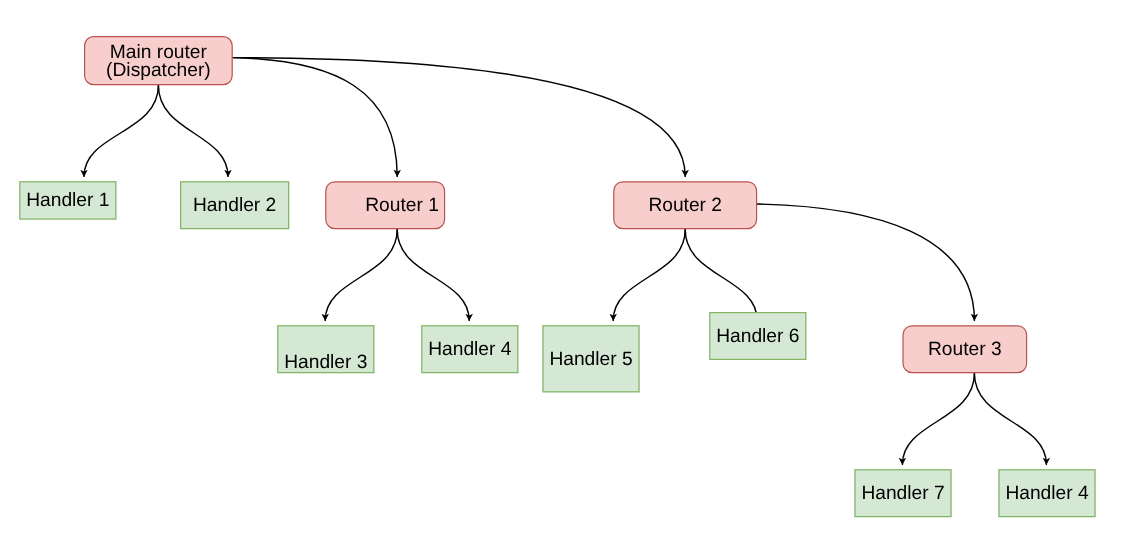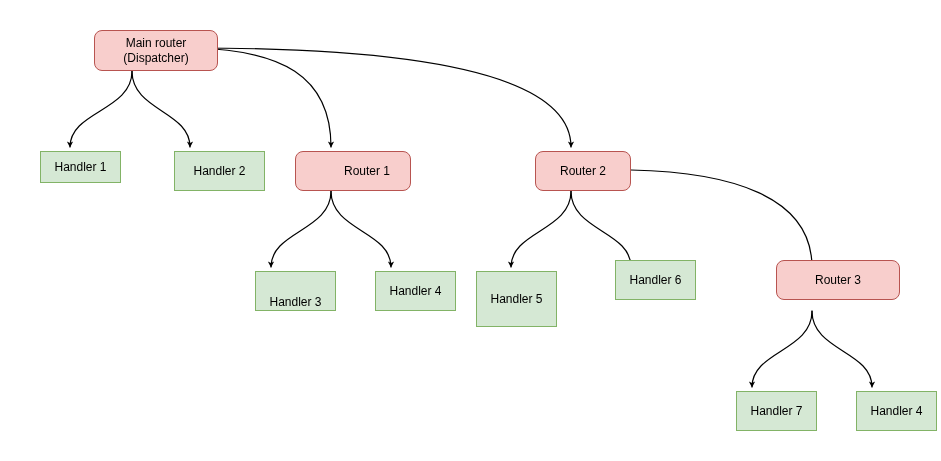--- a/index.html
+++ b/index.html
@@ -23,25 +23,24 @@
     height: 461px;
     pointer-events: none;
   }
   .node {
     position: absolute;
     box-sizing: border-box;
     display: flex;
     align-items: center;
     justify-content: center;
     text-align: center;
-    font-size: 12px;
+    font-size: 16px;
     line-height: 15px;
     color: #000000;
     white-space: pre-line;
-    margin-left: 24px;
   }
   .node.router {
     background: #f8cecc;
     border: 1px solid #b85450;
     border-radius: 8px;
   }
   .node.handler {
     background: #d5e8d4;
     border: 1px solid #82b366;
     border-radius: 0;
@@ -71,24 +70,24 @@
         <path d="M 812 311 C 812 351 752 351 752 387" fill="none" stroke="#000000" stroke-width="1.2" stroke-linecap="round" marker-end="url(#arrowhead)"></path>
         <path d="M 812 311 C 812 351 872 351 872 387" fill="none" stroke="#000000" stroke-width="1.2" stroke-linecap="round" marker-end="url(#arrowhead)"></path>
       </g>
   </svg>
 
   <div id="nodes-group">
       <div class="node router" style="left: 70px; top: 30px; width: 124px; height: 41px;"><span>Main router
 (Dispatcher)</span></div>
       <div class="node handler" style="left: 16px; top: 151px; width: 81px; height: 32px;"><span>Handler 1</span></div>
       <div class="node handler" style="left: 150px; top: 151px; width: 91px; height: 40px;"><span>Handler 2</span></div>
-      <div class="node router" style="left: 271px; top: 151px; width: 116px; height: 40px; padding-left: 28px;"><span>Router 1</span></div>
-      <div class="node router" style="left: 511px; top: 151px; width: 96px; height: 40px;"><span>Router 2</span></div>
+      <div class="node router" style="left: 271px; top: 151px; width: 100px; height: 40px; padding-left: 28px;"><span>Router 1</span></div>
+      <div class="node router" style="left: 511px; top: 151px; width: 120px; height: 40px;"><span>Router 2</span></div>
       <div class="node handler" style="left: 231px; top: 271px; width: 81px; height: 40px; align-items: flex-end;"><span>Handler 3</span></div>
       <div class="node handler" style="left: 351px; top: 271px; width: 81px; height: 40px; text-align: center;"><span>Handler 4</span></div>
       <div class="node handler" style="left: 452px; top: 271px; width: 81px; height: 56px; align-items: center;"><span>Handler 5</span></div>
       <div class="node handler" style="left: 591px; top: 260px; width: 81px; height: 40px;"><span>Handler 6</span></div>
-      <div class="node router" style="left: 752px; top: 260px; width: 124px; height: 40px; text-align: right;"><span>Router 3</span></div>
+      <div class="node router" style="left: 752px; top: 271px; width: 104px; height: 40px; text-align: right;"><span>Router 3</span></div>
       <div class="node handler" style="left: 712px; top: 391px; width: 81px; height: 40px;"><span>Handler 7</span></div>
       <div class="node handler" style="left: 832px; top: 391px; width: 81px; height: 40px;"><span>Handler 4</span></div>
     </div>
 
 </div>
 
 </body></html>

